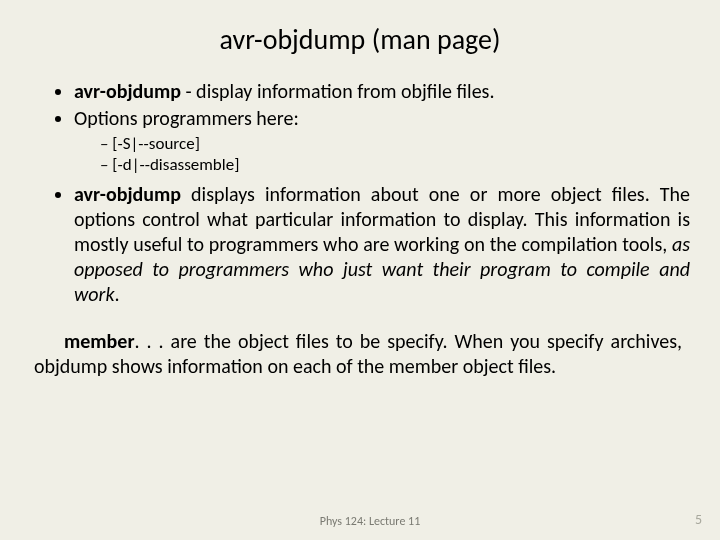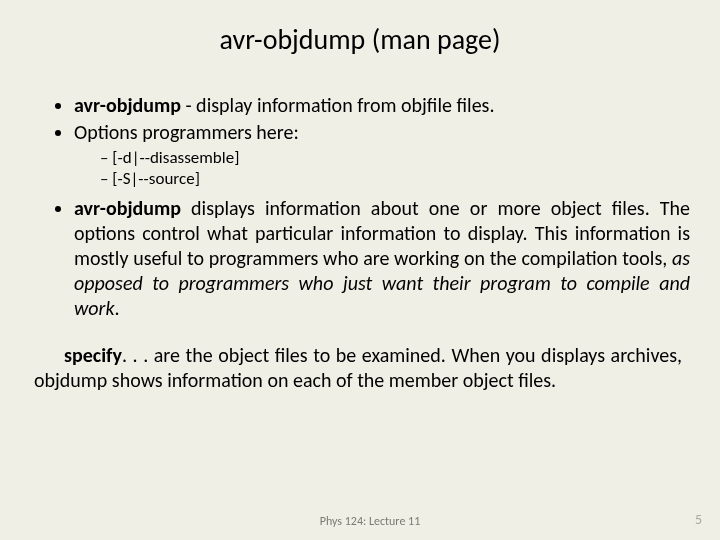--- a/index.html
+++ b/index.html
@@ -9,21 +9,21 @@
     font-family: Calibri, "Segoe UI", Arial, sans-serif;
     color: #000;
     position: relative;
     padding: 20px 30px 20px 30px;
   }
   .title {
     text-align: center;
     font-size: 28px;
     font-weight: 400;
     margin-top: 2px;
-    margin-bottom: 36px;
+    margin-bottom: 22px;
   }
   ul.top {
     list-style: disc;
     padding-left: 44px;
     font-size: 20px;
     line-height: 1.25;
   }
   ul.top > li { margin-bottom: 2px; }
   ul.sub {
     list-style: none;
@@ -71,27 +71,27 @@
 
 <h1 class="title">avr-objdump (man page)</h1>
 
 <ul class="top">
   <li>
     <span class="bold" style="font-weight:700">avr-objdump</span><span> - display information from objfile files.</span>
   </li>
   <li>
     <span>Options programmers here:</span>
     <ul class="sub">
+      <li>[-S|--source]</li>
       <li>[-d|--disassemble]</li>
-      <li>[-S|--source]</li>
     </ul>
   </li>
   <li class="desc just">
     <span class="bold">avr-objdump</span><span>  displays  information  about  one  or  more object files.  The options control what particular information to display.  This  information is mostly useful to programmers who are working on the compilation tools, </span><span class="italic">as opposed to programmers who just want their program to compile and work</span><span>.</span>
   </li>
 </ul>
 
 <p class="para2">
-  <span class="indent"></span><span class="bold">specify</span><span>. . . are  the  object  files  to  be examined.  When you displays archives, objdump shows information on each of the member object files.</span>
+  <span class="indent"></span><span class="bold">member</span><span>. . . are  the  object  files  to  be specify.  When you specify archives, objdump shows information on each of the member object files.</span>
 </p>
 
 <div class="footer-center">Phys 124: Lecture 11</div>
 <div class="footer-right">5</div>
 
 </body></html>

